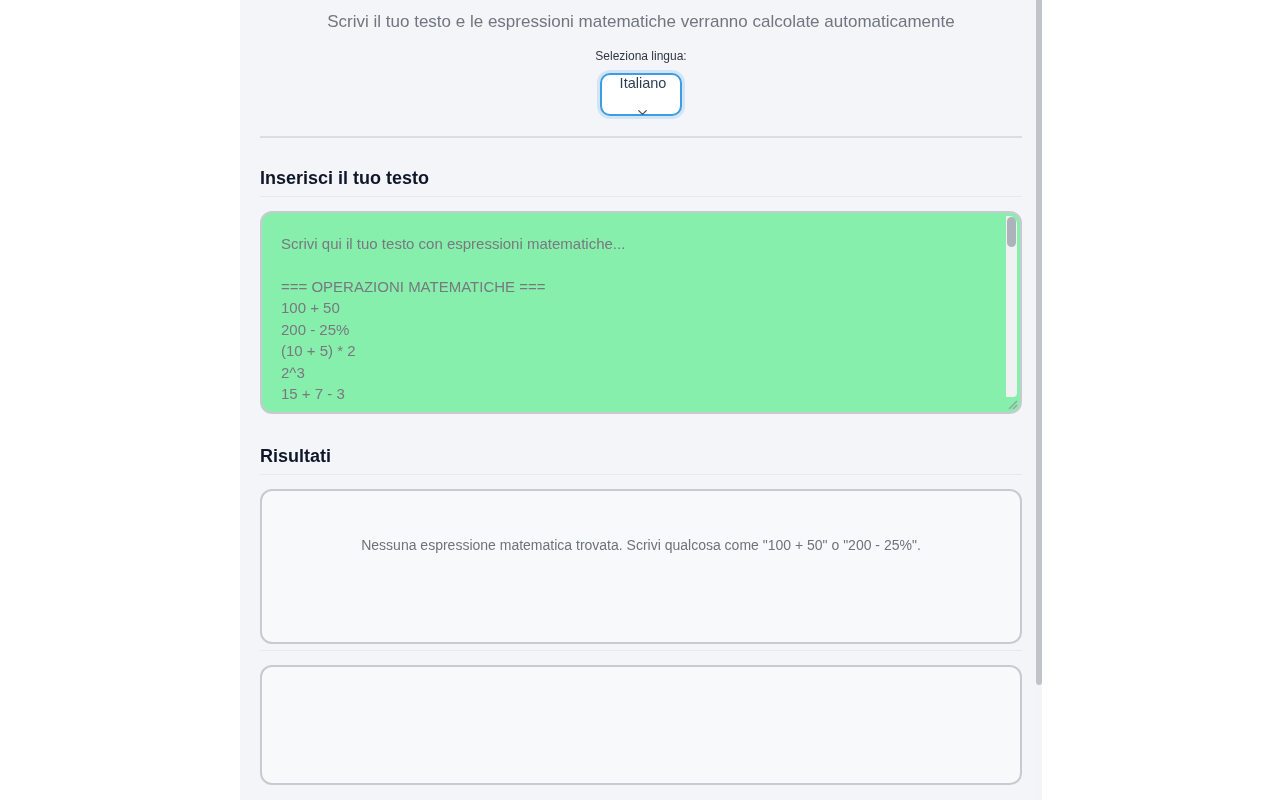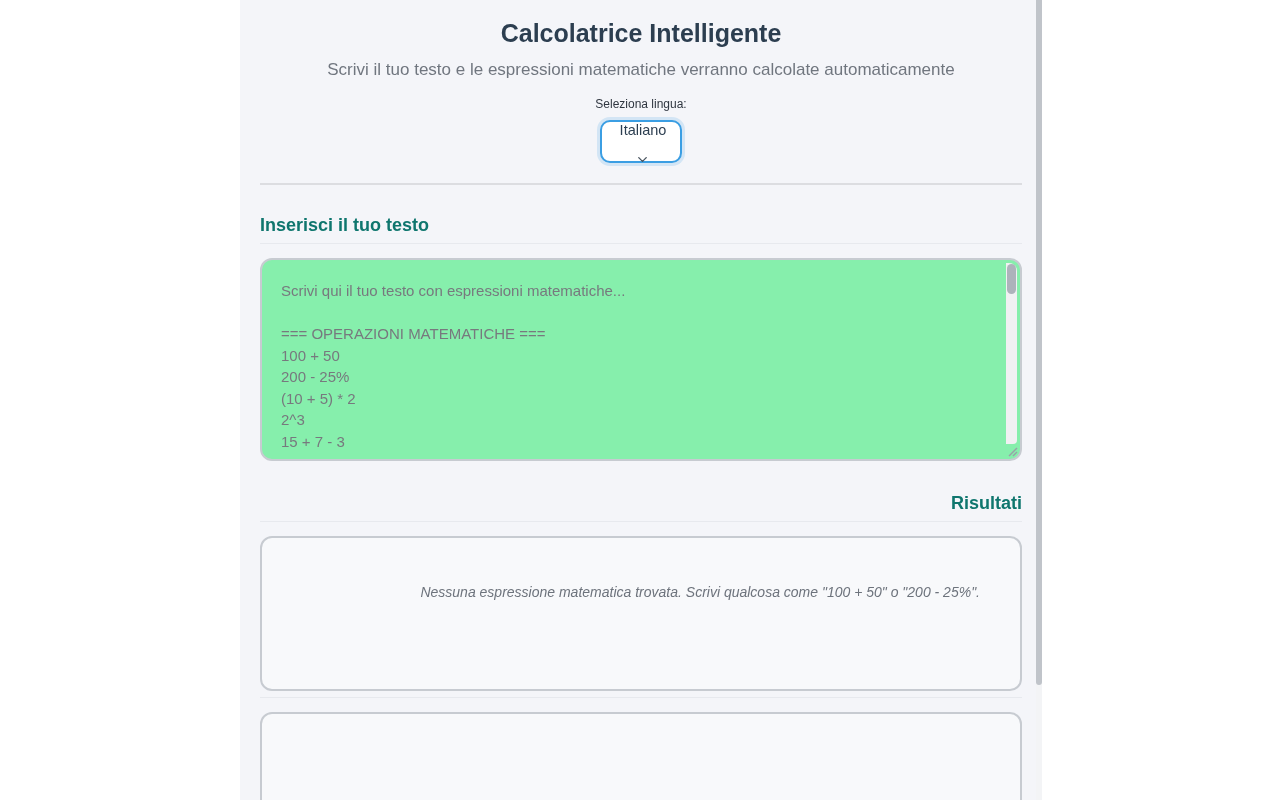--- a/index.html
+++ b/index.html
@@ -67,24 +67,24 @@
     margin-top: 20px;
     height: 2px;
     background: #dcdde1;
   }
 
   
   h2.section-heading {
     margin: 29px 0 0;
     font-size: 18px;
     font-weight: bold;
-    color: #0f766e;
+    color: #0f172a;
     line-height: 1.28;
   }
-  h2.mt2 { margin-top: 31px; text-align: right; }
+  h2.mt2 { margin-top: 31px; }
   .rule {
     margin-top: 6px;
     height: 1px;
     background: #e7e9ee;
   }
 
   
   .textarea-wrap {
     position: relative;
     margin-top: 14px;
@@ -139,25 +139,23 @@
     margin-top: 14px;
     height: 155px;
     background: #f8f9fb;
     border: 2px solid #c7cbd1;
     border-radius: 12px;
     padding: 45px 40px 0;
     text-align: center;
   }
   .empty-message {
     margin: 0;
-    font-style: italic;
     font-size: 14px;
     color: #6d737c;
     line-height: 1.3;
-    text-align: right;
   }
 
   
   .history-box {
     margin-top: 14px;
     height: 120px;
     background: #f8f9fb;
     border: 2px solid #c7cbd1;
     border-radius: 12px;
   }
@@ -174,21 +172,20 @@
     background: #c0c4ca;
     border-radius: 0 0 3px 3px;
   }
 </style>
 </head>
 <body>
 
 <div class="app">
   <div class="content">
 
-    <h1 class="title">Calcolatrice Intelligente</h1>
     <p class="subtitle">Scrivi il tuo testo e le espressioni matematiche verranno calcolate automaticamente</p>
 
     <div class="lang-label">Seleziona lingua:</div>
     <div class="select-row">
       <div class="select">
         <span>Italiano</span>
         <span class="chev">
           <svg width="15" height="15" viewBox="0 0 24 24" fill="none">
             <polyline points="6,9 12,15 18,9" stroke="#4a5560" stroke-width="2.2" stroke-linecap="round" stroke-linejoin="round"></polyline>
           </svg>

